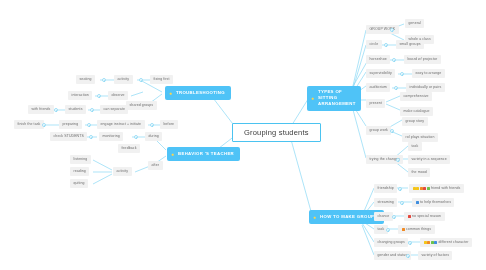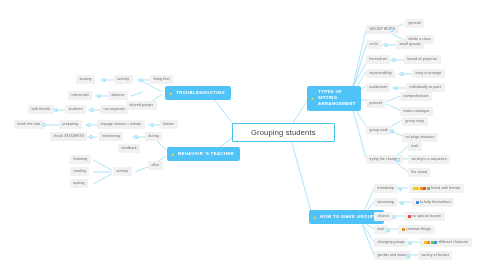--- a/index.html
+++ b/index.html
@@ -9,21 +9,21 @@
     overflow:hidden;position:relative;
   }
   #canvas{position:absolute;inset:0;width:486px;height:270px;}
   svg.links{position:absolute;left:0;top:0;width:486px;height:270px;pointer-events:none;}
 
   .node{position:absolute;box-sizing:border-box;white-space:nowrap;}
 
   
   .root{
     border:1px solid #4bc3f0;background:#ffffff;color:#3d3d3d;
-    font-size:7.5px;padding:4px 18px;border-radius:1px;letter-spacing:.2px;
+    font-size:7.5px;padding:4px 11px;border-radius:1px;letter-spacing:.2px;
   }
 
   
   .branch{
     background:#4fc3f7;color:#ffffff;border-radius:2px;
     font-size:4.3px;font-weight:bold;letter-spacing:.35px;
     padding:4px 6px 4px 11px;line-height:1.45;
   }
   .branch .bicon{
     position:absolute;left:4px;top:50%;transform:translateY(-50%);

